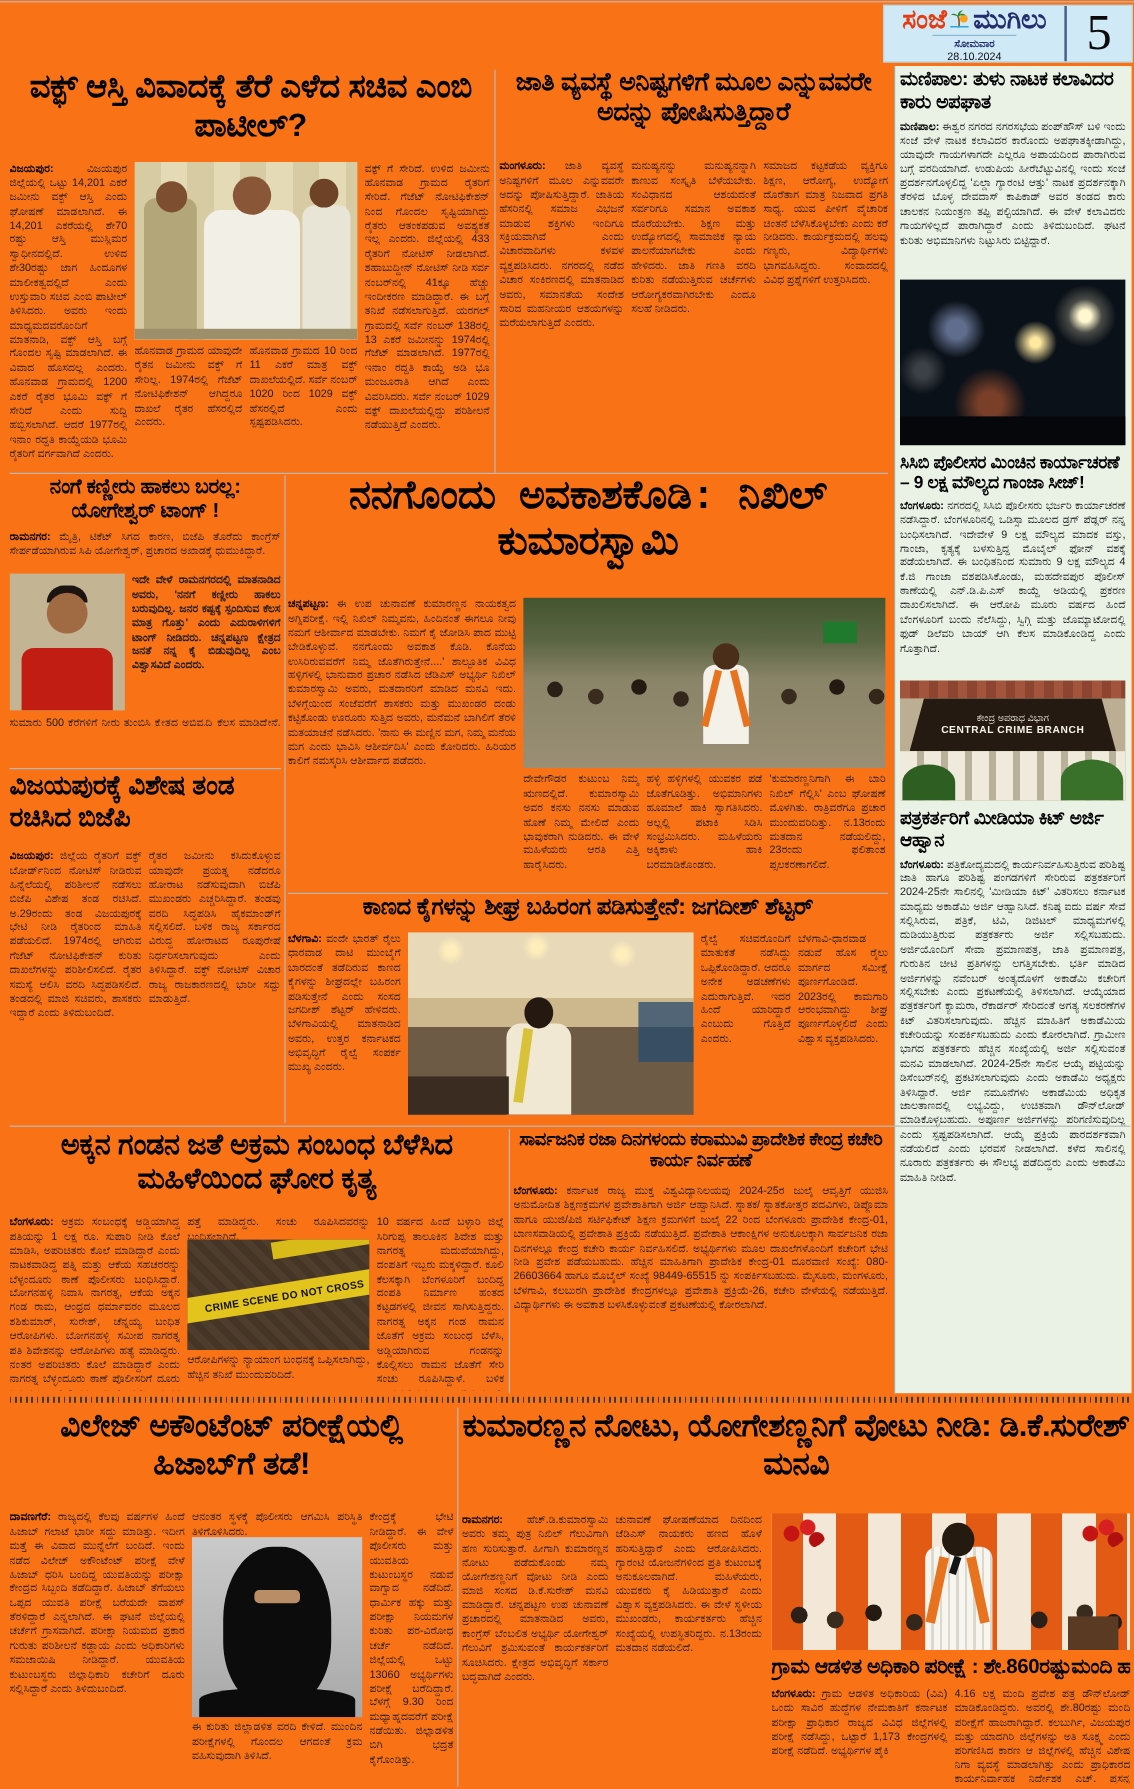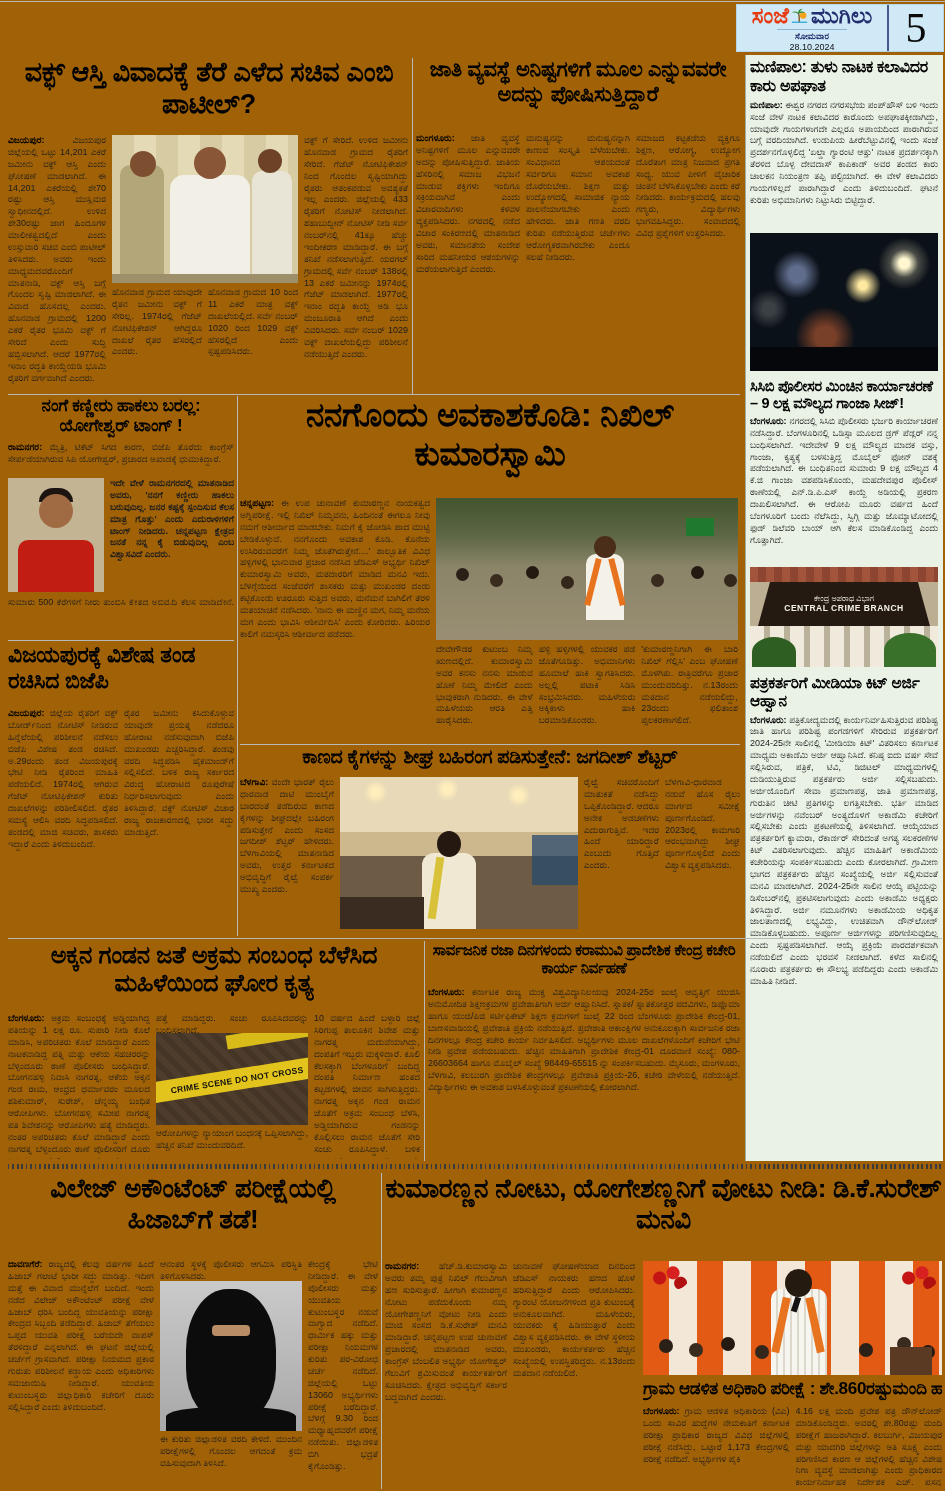--- a/index.html
+++ b/index.html
@@ -1,16 +1,16 @@
 <!DOCTYPE html>
 <html><head>
 <meta charset="utf-8">
 <style>
   html,body{margin:0;padding:0;background:#e9e9e9;}
-  .page{position:relative;width:945px;height:1491px;background:#a16207;margin:0 auto;
+  .page{position:relative;width:945px;height:1491px;background:#f97316;margin:0 auto;
         font-family:"Liberation Sans","DejaVu Sans",sans-serif;overflow:hidden;}
   .rule{position:absolute;background:#b8b8b8;}
   .art{position:absolute;overflow:hidden;}
   .hl{font-weight:bold;color:#000;text-align:center;line-height:1.18;letter-spacing:-.3px;margin:0;}
   .hl.left{text-align:left;}
   .bt{font-size:9px;line-height:1.32;text-align:justify;color:#1c1c1c;margin:0;overflow:hidden;}
   .bt b{font-weight:bold;color:#000;}
   .cols{display:flex;gap:6px;}
   .col{flex:1;overflow:hidden;}
   .ph{position:relative;overflow:hidden;background:#c9c9c9;flex:none;}
@@ -161,21 +161,21 @@
     <div class="cols" style="margin-top:6px;height:224px;">
       <div class="col bt">
         <b>ವಿಜಯಪುರ:</b>
         <span>ಜಿಲ್ಲೆಯ ರೈತರಿಗೆ ವಕ್ಫ್ ಬೋರ್ಡ್‌ನಿಂದ ನೋಟಿಸ್ ನೀಡಿರುವ ಹಿನ್ನೆಲೆಯಲ್ಲಿ ಪರಿಶೀಲನೆ ನಡೆಸಲು ಬಿಜೆಪಿ ವಿಶೇಷ ತಂಡ ರಚಿಸಿದೆ. ಅ.29ರಂದು ತಂಡ ವಿಜಯಪುರಕ್ಕೆ ಭೇಟಿ ನೀಡಿ ರೈತರಿಂದ ಮಾಹಿತಿ ಪಡೆಯಲಿದೆ. 1974ರಲ್ಲಿ ಆಗಿರುವ ಗೆಜೆಟ್ ನೋಟಿಫಿಕೇಶನ್ ಕುರಿತು ದಾಖಲೆಗಳನ್ನು ಪರಿಶೀಲಿಸಲಿದೆ. ರೈತರ ಸಮಸ್ಯೆ ಆಲಿಸಿ ವರದಿ ಸಿದ್ಧಪಡಿಸಲಿದೆ. ತಂಡದಲ್ಲಿ ಮಾಜಿ ಸಚಿವರು, ಶಾಸಕರು ಇದ್ದಾರೆ ಎಂದು ತಿಳಿದುಬಂದಿದೆ.</span>
       </div>
       <div class="col bt">ರೈತರ ಜಮೀನು ಕಸಿದುಕೊಳ್ಳುವ ಯಾವುದೇ ಪ್ರಯತ್ನ ನಡೆದರೂ ಹೋರಾಟ ನಡೆಸುವುದಾಗಿ ಬಿಜೆಪಿ ಮುಖಂಡರು ಎಚ್ಚರಿಸಿದ್ದಾರೆ. ತಂಡವು ವರದಿ ಸಿದ್ಧಪಡಿಸಿ ಹೈಕಮಾಂಡ್‌ಗೆ ಸಲ್ಲಿಸಲಿದೆ. ಬಳಿಕ ರಾಜ್ಯ ಸರ್ಕಾರದ ವಿರುದ್ಧ ಹೋರಾಟದ ರೂಪುರೇಷೆ ನಿರ್ಧರಿಸಲಾಗುವುದು ಎಂದು ತಿಳಿಸಿದ್ದಾರೆ. ವಕ್ಫ್ ನೋಟಿಸ್ ವಿಚಾರ ರಾಜ್ಯ ರಾಜಕಾರಣದಲ್ಲಿ ಭಾರೀ ಸದ್ದು ಮಾಡುತ್ತಿದೆ.</div>
     </div>
   </div>
 
   <div class="art" style="left:240px;top:396px;width:500px;height:348px;">
-    <h1 class="hl" style="font-size:33px;height:98px;">ನನಗೊಂದು ಅವಕಾಶಕೊಡಿ: ನಿಖಿಲ್ ಕುಮಾರಸ್ವಾಮಿ</h1>
+    <h1 class="hl" style="font-size:33px;height:98px;font-family:Liberation Mono, monospace;">ನನಗೊಂದು ಅವಕಾಶಕೊಡಿ: ನಿಖಿಲ್ ಕುಮಾರಸ್ವಾಮಿ</h1>
     <div class="cols" style="margin-top:4px;height:244px;">
       <div class="col bt" style="flex:0 0 190px;">
         <b>ಚನ್ನಪಟ್ಟಣ:</b>
         <span>ಈ ಉಪ ಚುನಾವಣೆ ಕುಮಾರಣ್ಣನ ನಾಯಕತ್ವದ ಅಗ್ನಿಪರೀಕ್ಷೆ. ಇಲ್ಲಿ ನಿಖಿಲ್ ನಿಮ್ಮವನು, ಹಿಂದಿನಂತೆ ಈಗಲೂ ನೀವು ನಮಗೆ ಆಶೀರ್ವಾದ ಮಾಡಬೇಕು. ನಿಮಗೆ ಕೈ ಜೋಡಿಸಿ ಪಾದ ಮುಟ್ಟಿ ಬೇಡಿಕೊಳ್ಳುವೆ. ನನಗೊಂದು ಅವಕಾಶ ಕೊಡಿ. ಕೊನೆಯ ಉಸಿರಿರುವವರೆಗೆ ನಿಮ್ಮ ಜೊತೆಗಿರುತ್ತೇನೆ....' ಶಾಲ್ಭೂತಿಕ ವಿವಿಧ ಹಳ್ಳಿಗಳಲ್ಲಿ ಭಾನುವಾರ ಪ್ರಚಾರ ನಡೆಸಿದ ಜೆಡಿಎಸ್ ಅಭ್ಯರ್ಥಿ ನಿಖಿಲ್ ಕುಮಾರಸ್ವಾಮಿ ಅವರು, ಮತದಾರರಿಗೆ ಮಾಡಿದ ಮನವಿ ಇದು. ಬೆಳಗ್ಗೆಯಿಂದ ಸಂಜೆವರೆಗೆ ಶಾಸಕರು ಮತ್ತು ಮುಖಂಡರ ದಂಡು ಕಟ್ಟಿಕೊಂಡು ಊರೂರು ಸುತ್ತಿದ ಅವರು, ಮನೆಮನೆ ಬಾಗಿಲಿಗೆ ತೆರಳಿ ಮತಯಾಚನೆ ನಡೆಸಿದರು. 'ನಾನು ಈ ಮಣ್ಣಿನ ಮಗ, ನಿಮ್ಮ ಮನೆಯ ಮಗ ಎಂದು ಭಾವಿಸಿ ಆಶೀರ್ವದಿಸಿ' ಎಂದು ಕೋರಿದರು. ಹಿರಿಯರ ಕಾಲಿಗೆ ನಮಸ್ಕರಿಸಿ ಆಶೀರ್ವಾದ ಪಡೆದರು.</span>
       </div>
       <div style="flex:0 0 302px;overflow:hidden;">
         <div class="ph" style="width:302px;height:142px;background:linear-gradient(180deg,#43552e 0%,#5c6645 26%,#8a8468 48%,#9a8f74 100%);">
           <div class="fig round" style="left:20px;top:70px;width:13px;height:13px;background:#2b2018;
                box-shadow:34px 6px 0 #3a2b1f,70px -2px 0 #241a12,105px 8px 0 #33261a,150px 2px 0 #2b2018,195px 6px 0 #3a2b1f,235px -2px 0 #241a12,268px 6px 0 #33261a;"></div>
           <div class="fig" style="left:150px;top:56px;width:38px;height:66px;background:#f4f1e8;border-radius:10px 10px 0 0;"></div>

